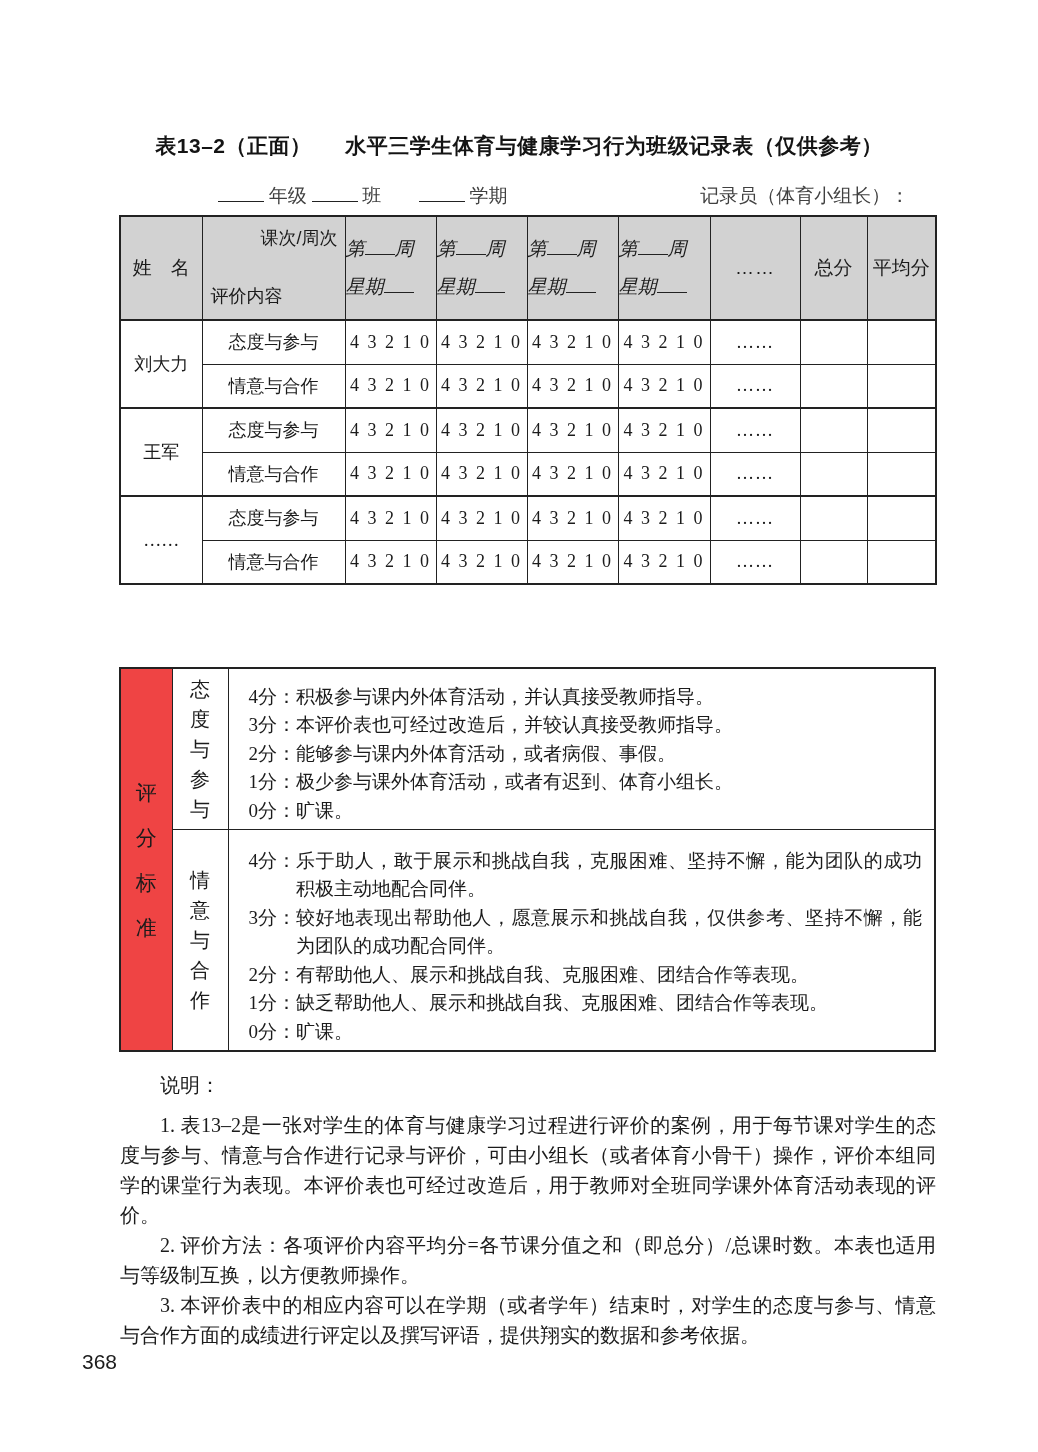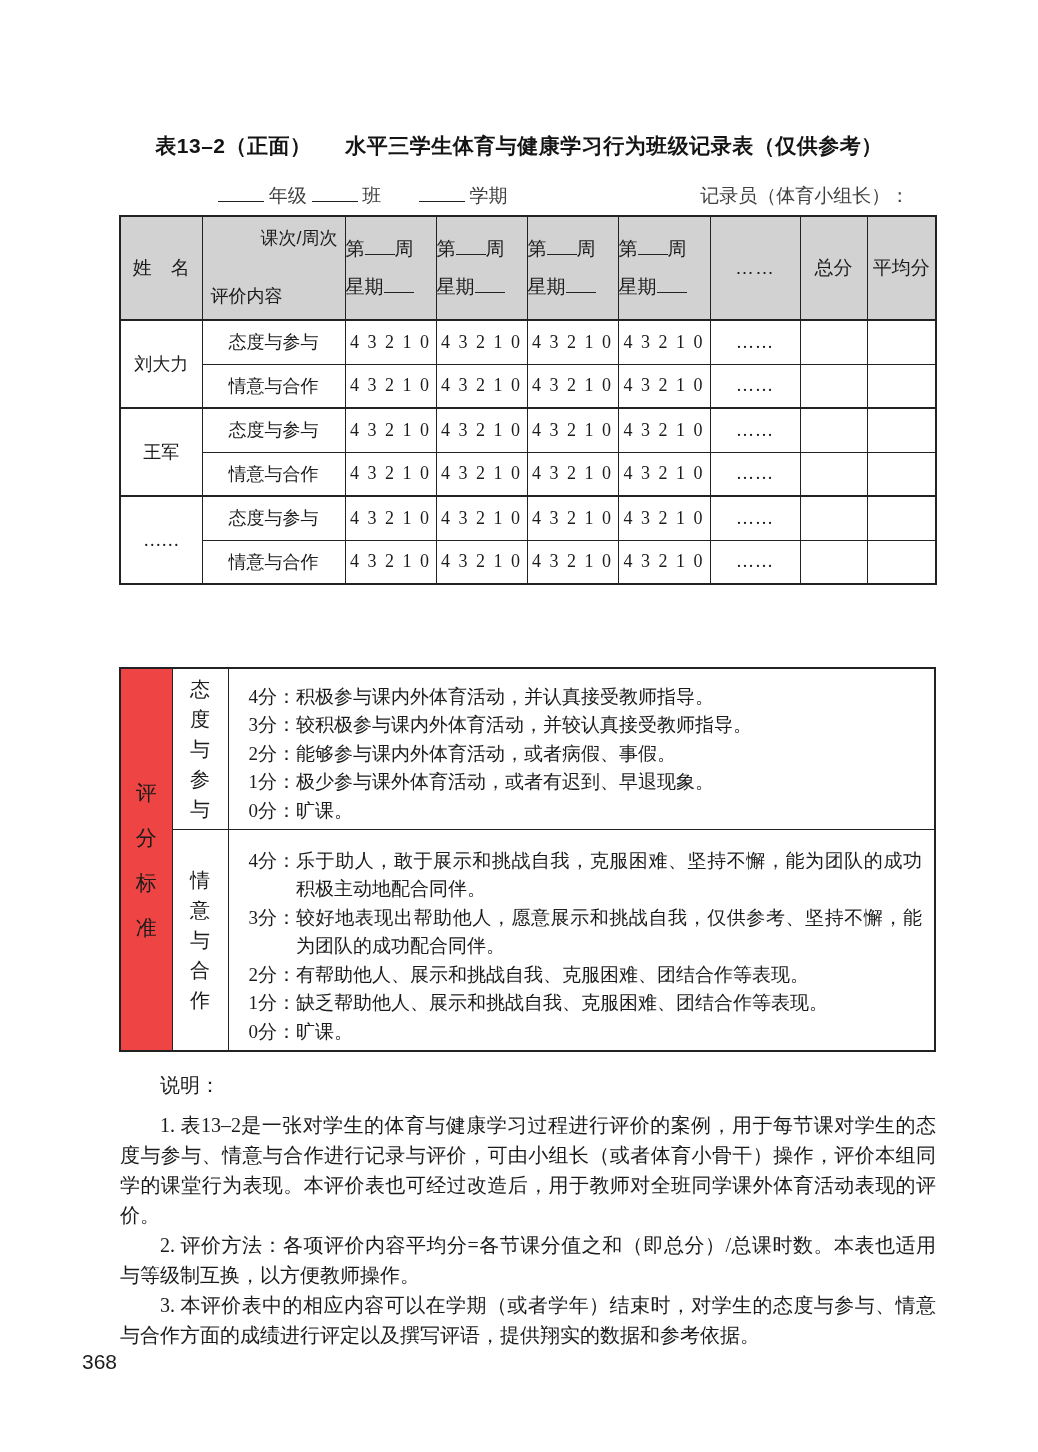--- a/index.html
+++ b/index.html
@@ -45,21 +45,21 @@
   th.name-h { }
   th.diag {
     position:relative;
     background-image:linear-gradient(to bottom right,
       transparent calc(50% - 0.8px), #333 calc(50% - 0.8px),
       #333 calc(50% + 0.8px), transparent calc(50% + 0.8px));
   }
   .diag-top    { position:absolute; top:9px;  right:7px; font-size:18px; }
   .diag-bottom { position:absolute; bottom:11px; left:8px; font-size:18px; }
   th.week-h { text-align:left; padding-left:7px; font-size:18px; }
-  th.week-h .wline { margin:12px 0; }
+  th.week-h .wline { margin:12px 0;font-style:italic; }
   .bl-week { display:inline-block; width:30px; border-bottom:1.5px solid #222; height:14px; }
   th.dots-h, td.dots-c { text-align:center; letter-spacing:1px; }
   table.tfront tbody tr { height:44px; }
   table.tfront tbody td {
     font-size:18px; text-align:center; vertical-align:middle; background:#fff;
   }
   td.score-c { letter-spacing:2px; font-size:17px; }
   tr.grp-sep td { border-top:2px solid #222; }
 
   
@@ -237,29 +237,29 @@
         <div class="vtext asp">态度与参与</div>
       </td>
       <td class="criteria">
         <div class="crit-wrap1">
           <div class="crit-item">
             <span class="crit-score">4分：</span>
                 <span class="crit-text">积极参与课内外体育活动，并认真接受教师指导。</span>
           </div>
           <div class="crit-item">
             <span class="crit-score">3分：</span>
-                <span class="crit-text">较积极参与课内外体育活动，并较认真接受教师指导。</span>
+                <span class="crit-text">本评价表也可经过改造后，并较认真接受教师指导。</span>
           </div>
           <div class="crit-item">
             <span class="crit-score">2分：</span>
                 <span class="crit-text">能够参与课内外体育活动，或者病假、事假。</span>
           </div>
           <div class="crit-item">
             <span class="crit-score">1分：</span>
-                <span class="crit-text">极少参与课外体育活动，或者有迟到、早退现象。</span>
+                <span class="crit-text">极少参与课外体育活动，或者有迟到、体育小组长。</span>
           </div>
           <div class="crit-item">
             <span class="crit-score">0分：</span>
                 <span class="crit-text">旷课。</span>
           </div>
         </div>
       </td>
     </tr>
     <tr>
       <td style="height:220px">

